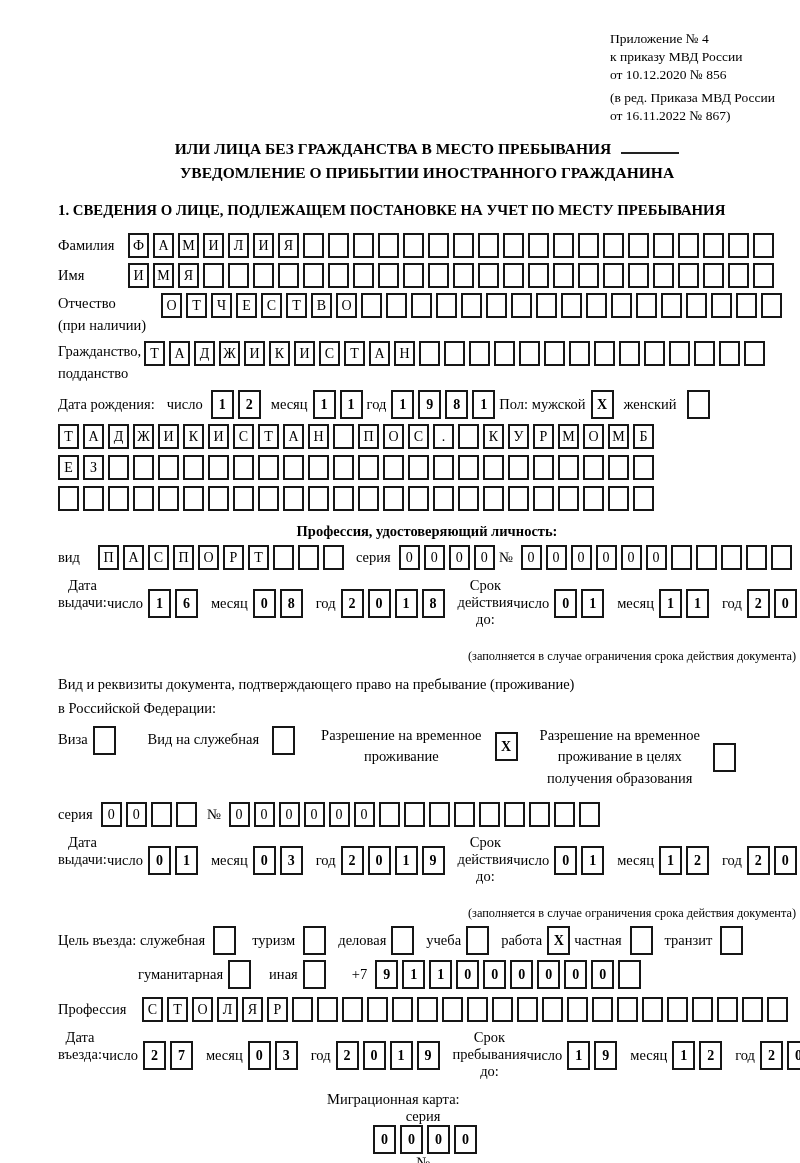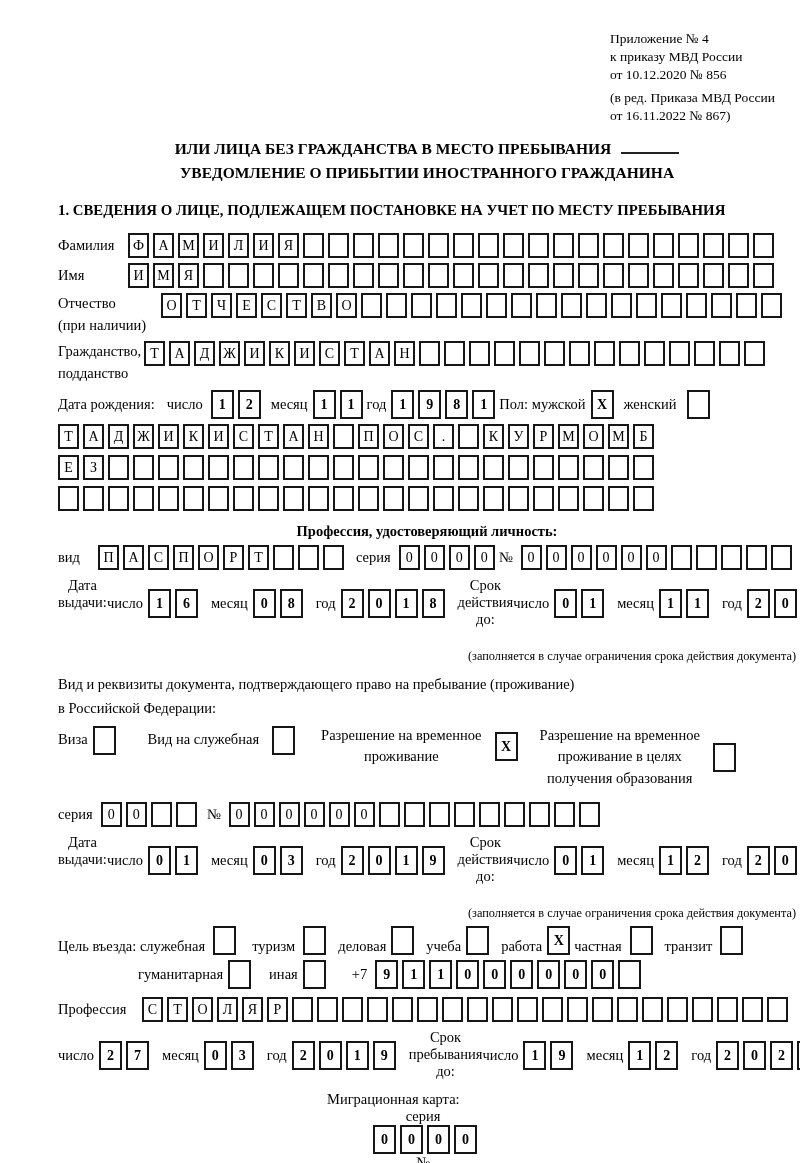--- a/index.html
+++ b/index.html
@@ -504,21 +504,21 @@
             <span class="cell">2</span>
             <span class="cell">0</span>
             <span class="cell">2</span>
             <span class="cell">5</span>
           </span>
       </div>
     </div>
   </div>
   <div class="note">(заполняется в случае ограничения срока действия документа)</div>
 
-  <div class="frow" style="align-items:flex-end;">
+  <div class="frow" style="">
     <span class="mr8">Цель въезда: служебная</span>
     <span class="cells cb">
         <span class="cell"></span>
       </span>
     <span class="ml12 mr8">туризм</span>
     <span class="cells cb">
         <span class="cell"></span>
       </span>
     <span class="ml8 mr5">деловая</span>
     <span class="cells cb">
@@ -593,20 +593,21 @@
         <span class="cell"></span>
         <span class="cell"></span>
         <span class="cell"></span>
         <span class="cell"></span>
         <span class="cell"></span>
       </span>
   </div>
 
   <div class="dpair">
     <div class="dg">
+      <div class="dg-title">Дата въезда:</div>
       <div class="dg-row">
         <span class="dl">число</span>
         <span class="cells cb">
             <span class="cell">2</span>
             <span class="cell">7</span>
           </span>
         <span class="dl">месяц</span>
         <span class="cells cb">
             <span class="cell">0</span>
             <span class="cell">3</span>

